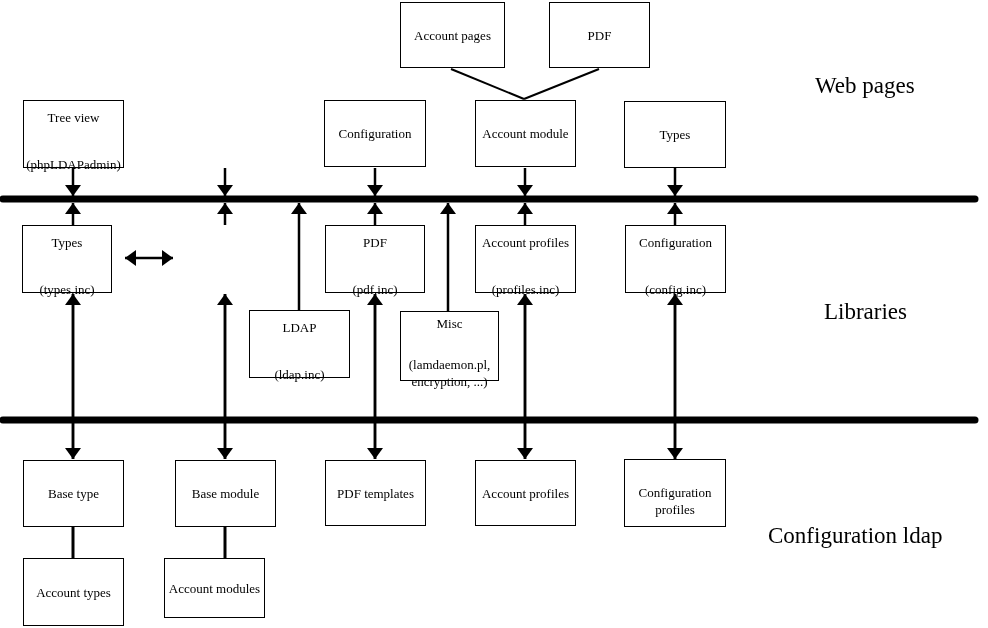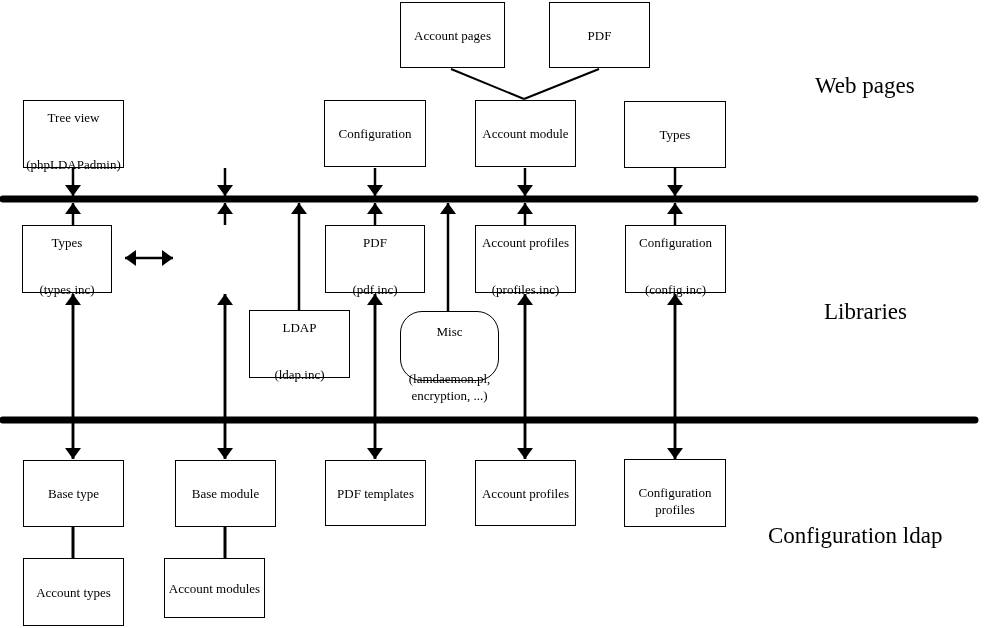--- a/index.html
+++ b/index.html
@@ -9,21 +9,21 @@
     overflow:hidden;
   }
   .connectors { position:absolute; left:0; top:0; width:988px; height:628px; }
   .box {
     position:absolute; box-sizing:border-box; border:1px solid #000; background:#fff;
     display:flex; flex-direction:column; align-items:center; justify-content:center;
     text-align:center; font-size:13px; line-height:15px;
   }
   .box span { white-space:pre-line; }
   .two { justify-content:flex-start; padding-top:9px; row-gap:32px; }
-  .box-misc { justify-content:flex-start; padding-top:11px; row-gap:30px; line-height:17px;border-radius:22px; }
+  .box-misc { justify-content:flex-start; padding-top:3px; row-gap:24px; line-height:17px; }
   .box-cprofiles { justify-content:flex-start; padding-top:24px; line-height:17px; }
   .section-label { position:absolute; font-size:23px; line-height:27px; white-space:nowrap; }
 </style>
 </head>
 <body>
 
 <div class="canvas">
 
   <svg class="connectors" width="988" height="628" viewBox="0 0 988 628" stroke="#000" fill="#000">
     <defs>

